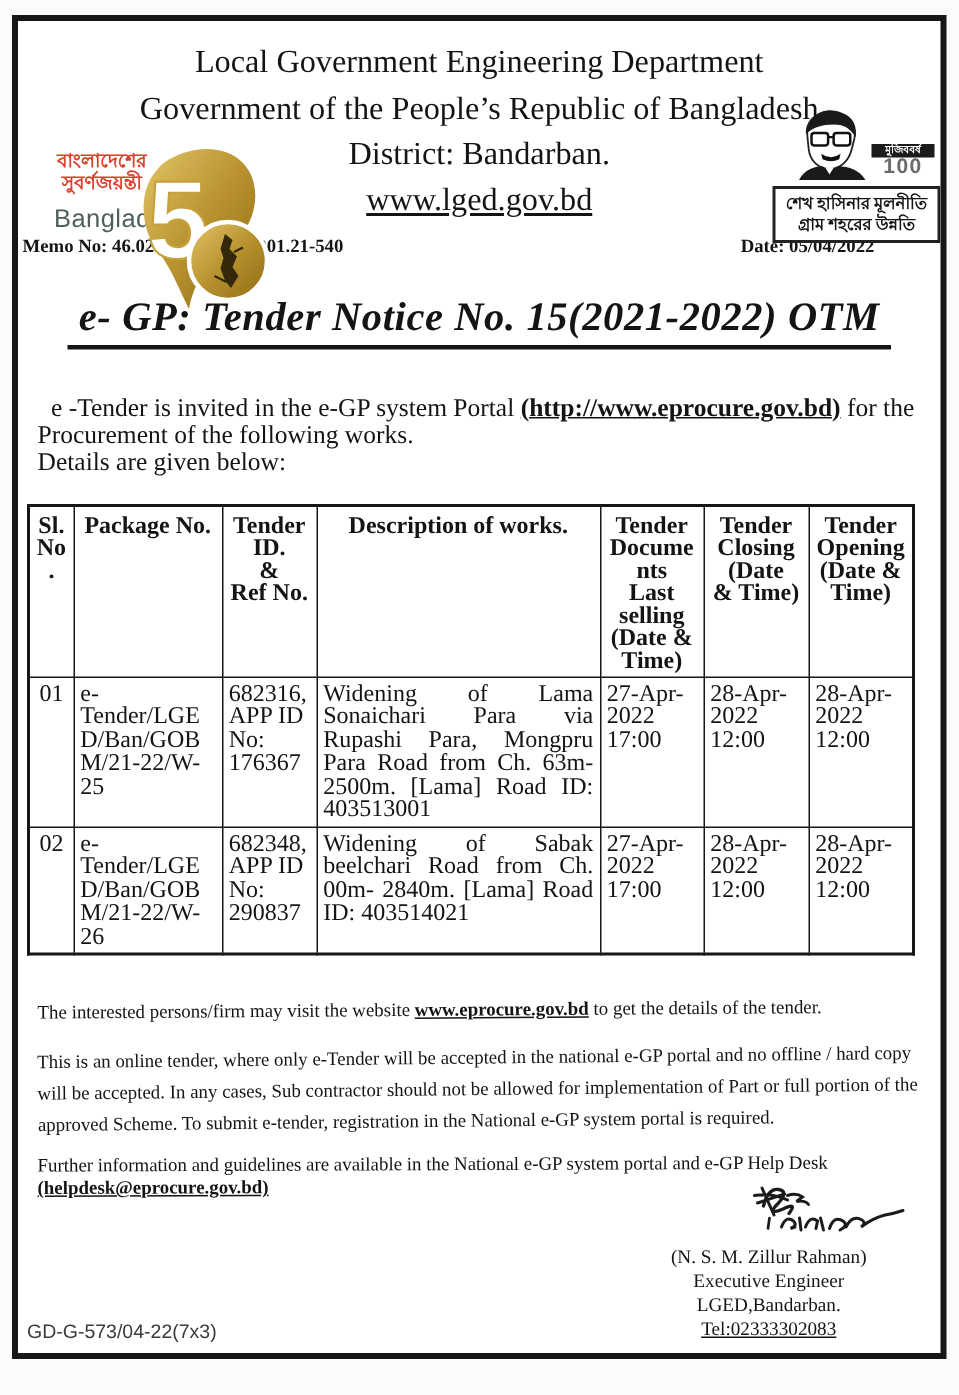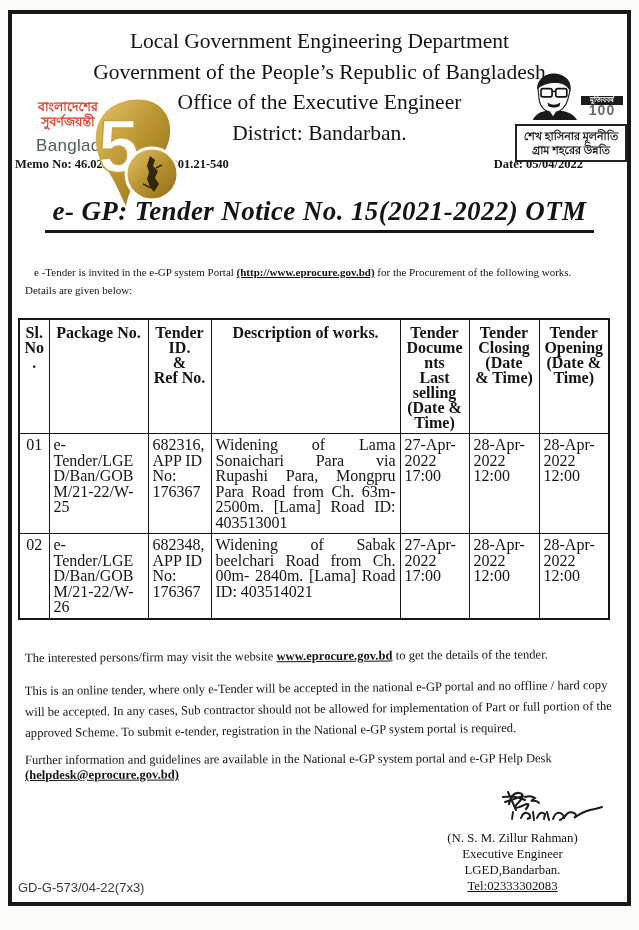--- a/index.html
+++ b/index.html
@@ -43,21 +43,21 @@
   
   .memo-row{display:flex;justify-content:space-between;margin-top:9px;padding:0 44px 0 3px;
     font-size:12.5px;font-weight:bold;}
 
   
   .title-wrap{text-align:center;margin-top:24px;}
   .title{display:inline-block;font-size:27px;font-weight:bold;font-style:italic;
     letter-spacing:.4px;border-bottom:3px solid #151515;padding:0 8px 3px;}
 
   
-  .intro{margin:30px 13px 0;font-size:11px;line-height:18px;white-space:pre-line;text-indent:9px;}
+  .intro{margin:30px 13px 0;font-size:17px;line-height:18px;white-space:pre-line;text-indent:9px;}
   .doclink{font-weight:bold;text-decoration:underline;}
 
   
   table.tender{border-collapse:collapse;table-layout:fixed;width:590px;margin:19px 0 0 6px;
     font-size:16px;border:2px solid #171717;}
   table.tender th,table.tender td{border:1.6px solid #171717;vertical-align:top;
     padding:3px 4px;overflow-wrap:break-word;word-wrap:break-word;}
   table.tender th{font-weight:bold;text-align:center;white-space:pre-line;line-height:15px;padding-top:5px;}
   table.tender td{line-height:15.5px;}
   td.c-desc{text-align:justify;}
@@ -80,22 +80,22 @@
     font-family:"Liberation Sans", sans-serif;font-size:13px;color:#3a3a3a;}
 </style>
 </head>
 <body>
 
 <div class="sheet">
 
   <div class="hdr">
     <div class="hdr-line">Local Government Engineering Department</div>
     <div class="hdr-line">Government of the People’s Republic of Bangladesh</div>
-    <div class="hdr-line">Office of the Executive Engineer</div>
     <div class="hdr-line">District: Bandarban.</div>
+    <span class="hdr-site">www.lged.gov.bd</span>
   </div>
 
   <div class="logo-left">
     <div class="bn-red">
       <span>বাংলাদেশের</span><br>
       <span>সুবর্ণজয়ন্তী</span>
     </div>
     <div class="bd-word">Bangladesh</div>
     <svg width="95" height="112" viewBox="0 0 95 112">
       <defs>
@@ -195,21 +195,21 @@
       <td>e-Tender/LGED/Ban/GOBM/21-22/W-25</td>
       <td>682316, APP ID No: 176367</td>
       <td class="c-desc">Widening of Lama Sonaichari Para via Rupashi Para, Mongpru Para Road from Ch. 63m- 2500m. [Lama] Road ID: 403513001</td>
       <td>27-Apr-2022 17:00</td>
       <td>28-Apr-2022 12:00</td>
       <td>28-Apr-2022 12:00</td>
     </tr>
     <tr style="height:63px">
       <td class="c-sl">02</td>
       <td>e-Tender/LGED/Ban/GOBM/21-22/W-26</td>
-      <td>682348, APP ID No: 176367</td>
+      <td>682348, APP ID No: 290837</td>
       <td class="c-desc">Widening of Sabak beelchari Road from Ch. 00m- 2840m. [Lama] Road ID: 403514021</td>
       <td>27-Apr-2022 17:00</td>
       <td>28-Apr-2022 12:00</td>
       <td>28-Apr-2022 12:00</td>
     </tr>
   </tbody>
     </table>
 
   <p class="note p1"><span>The interested persons/firm may visit the website </span><span class="doclink">www.eprocure.gov.bd</span><span> to get the details of the tender.</span></p>
 

